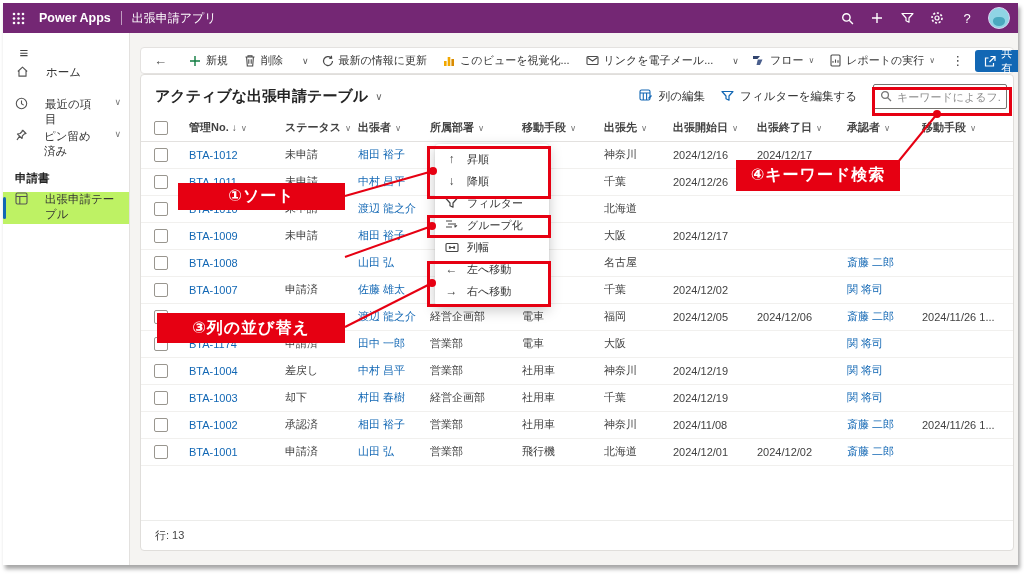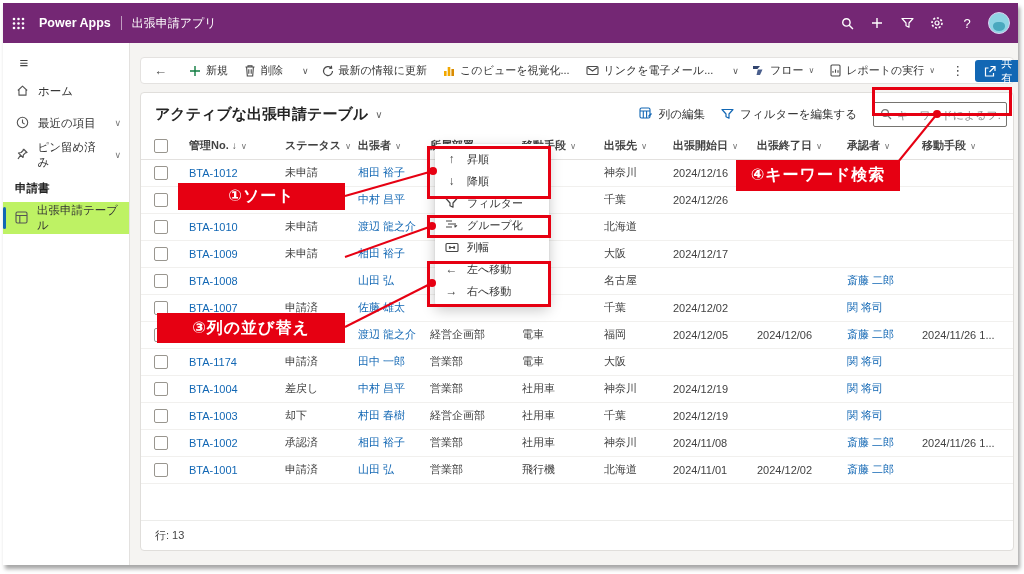--- a/index.html
+++ b/index.html
@@ -2,38 +2,38 @@
 <html><head>
 <meta charset="utf-8">
 <style>
   * { margin:0; padding:0; box-sizing:border-box; }
   html,body { width:1024px; height:574px; background:#ffffff; font-family:"Liberation Sans","DejaVu Sans",sans-serif; }
   .stage { position:relative; width:1024px; height:574px; overflow:hidden; background:#fff; }
   .screen { position:absolute; left:3px; top:3px; width:1015px; height:562px; background:#f5f4f2;
             box-shadow:2px 4px 4px rgba(0,0,0,.35); overflow:hidden; display:flex; flex-direction:column; }
 
   
-  .topbar { height:40px; background:#742774; display:flex; align-items:center; color:#fff; flex:0 0 auto; }
+  .topbar { height:30px; background:#742774; display:flex; align-items:center; color:#fff; flex:0 0 auto; }
   .waffle { width:30px; height:30px; display:flex; align-items:center; justify-content:center; cursor:pointer; }
   .waffle svg { display:block; }
   .brand { font-size:12.5px; font-weight:bold; margin:0 10px 0 6px; }
   .topbar-divider { width:1px; height:14px; background:rgba(255,255,255,.55); margin-right:10px; }
   .app-title { font-size:12px; }
   .topbar-right { margin-left:auto; display:flex; align-items:center; gap:4px; padding-right:8px; }
   .tb-icon { width:26px; height:26px; display:flex; align-items:center; justify-content:center; color:#fff; font-size:13px; }
   .tb-icon svg { display:block; }
   .avatar { width:22px; height:22px; border-radius:50%; background:#8fd4e4; border:1px solid #dcd0ef;
             display:flex; align-items:center; justify-content:center; overflow:hidden; margin-left:4px; }
   .avatar .face { width:12px; height:9px; background:#4aa8be; border-radius:45% 45% 55% 55%; margin-top:6px; }
 
   
   .app-body { flex:1; display:flex; min-height:0; }
   .sidebar { width:127px; background:#fff; border-right:1px solid #e3e1df; padding-top:6px; flex:0 0 auto; }
   .hamburger { width:30px; height:26px; display:flex; align-items:center; justify-content:center; font-size:15px; color:#444; margin-left:6px; }
-  .nav-item { display:flex; align-items:center; height:32px; padding:0 8px 0 12px; font-size:11.5px; color:#333; gap:9px; cursor:pointer; }
+  .nav-item { display:flex; height:32px; padding:0 8px 0 12px; font-size:11.5px; color:#333; gap:17px; cursor:pointer; }
   .nav-item .nicon { width:14px; text-align:center; color:#555; }
   .nav-item .chev { margin-left:auto; color:#777; font-size:9px; }
   .nav-section { font-size:11.5px; font-weight:bold; color:#222; padding:10px 12px 6px 12px; }
   .nav-item.selected { background:#bef264; position:relative; }
   .nav-item.selected::before { content:""; position:absolute; left:0; top:5px; bottom:5px; width:3px; background:#1267b4; border-radius:2px; }
 
   .main { flex:1; background:#f5f4f2; padding:14px 4px 14px 10px; display:flex; flex-direction:column; min-width:0; }
 
   
   .commandbar { height:27px; background:#fff; border:1px solid #e4e2e0; border-radius:4px;
@@ -41,21 +41,21 @@
   .cb-btn { display:flex; align-items:center; gap:5px; padding:0 7px; height:23px; border-radius:3px; cursor:pointer; white-space:nowrap; }
   .cb-btn .cicon { display:flex; align-items:center; }
   .cb-divider { width:1px; height:15px; background:#e0deda; margin:0 2px; }
   .cb-chevron { color:#555; font-size:9px; padding:0 4px; cursor:pointer; }
   .cb-spacer { flex:1; }
   .share-btn { background:#1267b4; color:#fff; height:22px; border-radius:3px; display:flex; align-items:center;
                gap:5px; padding:0 9px; font-size:11px; cursor:pointer; }
   .share-btn .chev { font-size:8px; opacity:.9; }
 
   
-  .card { margin-top:8px; background:#fff; border:1px solid #e0dedb; border-radius:4px; flex:1;
+  .card { margin-top:0; background:#fff; border:1px solid #e0dedb; border-radius:4px; flex:1;
           display:flex; flex-direction:column; min-height:0; position:relative; }
   .view-header { display:flex; align-items:center; padding:9px 6px 6px 14px; flex:0 0 auto; }
   .view-title { font-size:15px; font-weight:bold; color:#242424; }
   .view-title-chev { font-size:10px; color:#666; margin-left:7px; cursor:pointer; }
   .vh-right { margin-left:auto; display:flex; align-items:center; gap:16px; }
   .vh-action { display:flex; align-items:center; gap:6px; font-size:11.5px; color:#333; cursor:pointer; white-space:nowrap; }
   .search-box { width:134px; height:25px; border:1px solid #767470; border-radius:2px; display:flex; align-items:center;
                 padding:0 6px; gap:5px; background:#fff; }
   .search-box input { border:none; outline:none; width:100%; font-size:11px; color:#333; font-family:inherit; }
   .search-box input::placeholder { color:#8b8b8b; }
@@ -550,21 +550,21 @@
                 <tr>
                   <td>
                     <div class="checkbox"></div>
                   </td>
                   <td class="link">BTA-1001</td>
                   <td>申請済</td>
                   <td class="link">山田 弘</td>
                   <td>営業部</td>
                   <td>飛行機</td>
                   <td>北海道</td>
-                  <td>2024/11/01</td>
+                  <td>2024/12/01</td>
                   <td>2024/12/02</td>
                   <td class="link">斎藤 二郎</td>
                   <td></td>
                 </tr>
               </tbody>
           </table>
 
           <div class="card-footer">行: 13</div>
 
         </div>

